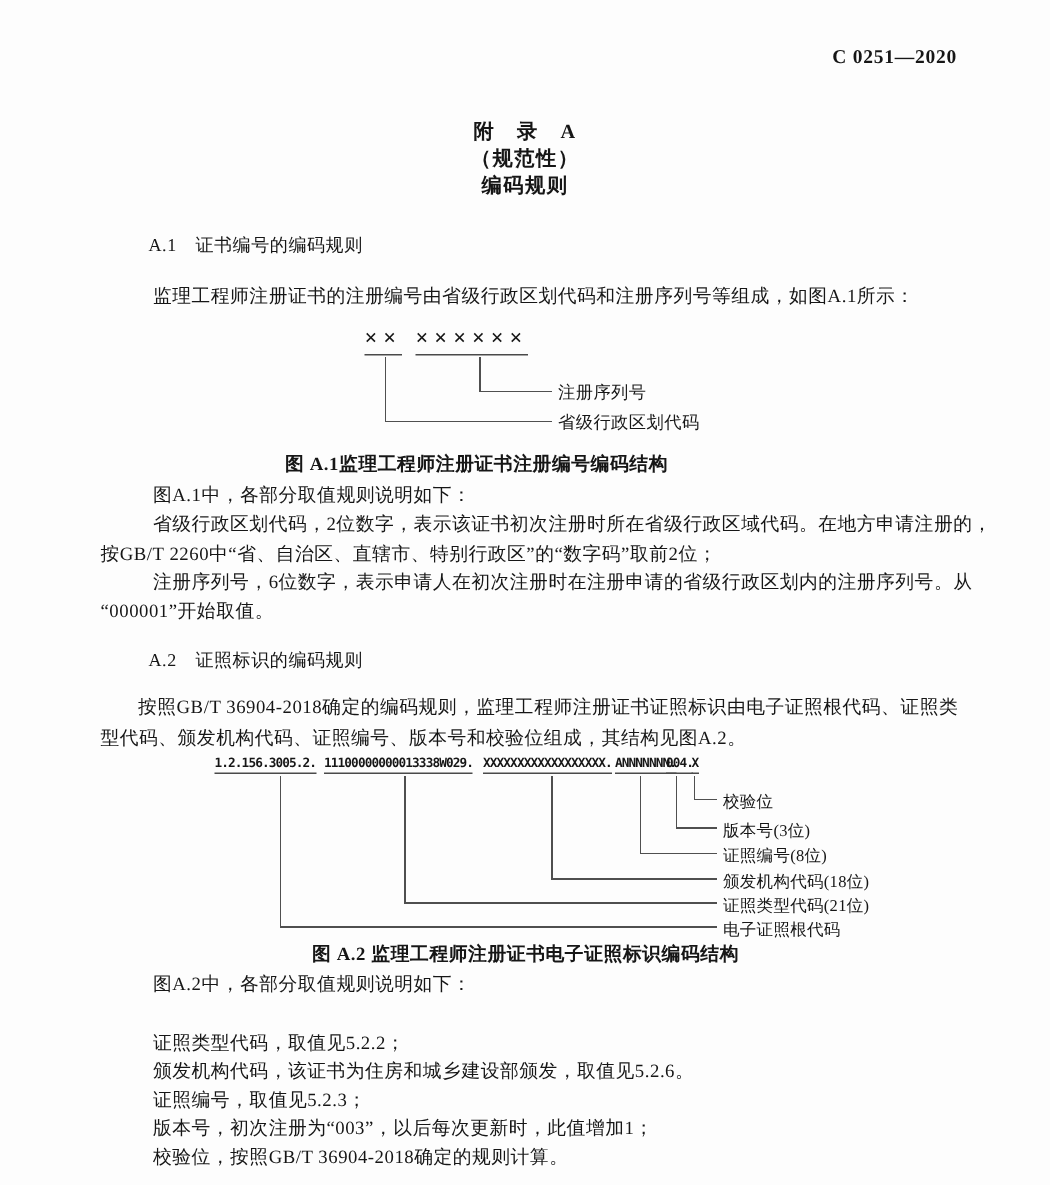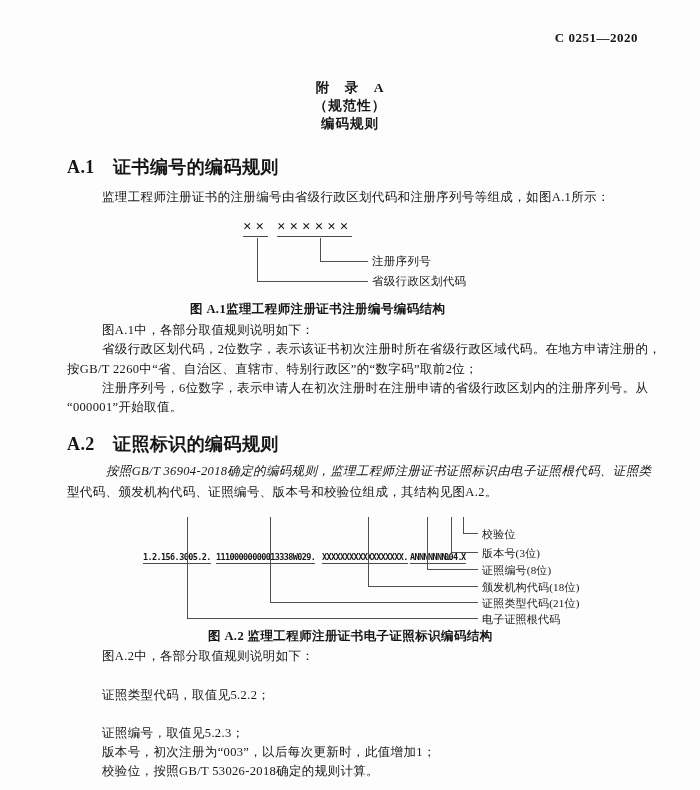--- a/index.html
+++ b/index.html
@@ -9,31 +9,31 @@
     width:700px; height:790px;
     margin:0 auto;
     background:#fdfdfd;
     color:#161616;
     font-family:"Liberation Serif","DejaVu Serif",serif;
     overflow:hidden;
   }
   .abs { position:absolute; white-space:nowrap; }
   .hdr { font-size:13px; font-weight:bold; letter-spacing:0.5px; }
   .title { left:0; right:0; text-align:center; font-weight:bold; font-size:13.5px; letter-spacing:1px; }
-  .sect { font-weight:bold; font-size:18px; letter-spacing:0.4px; }
+  .sect { font-weight:normal; font-size:12px; letter-spacing:0.4px;margin-left:32px; }
   .bl { font-size:12.5px; letter-spacing:0.35px; }
   .cap { font-weight:bold; font-size:12.5px; letter-spacing:0.4px; }
   .xgrp {
     font-size:15px; letter-spacing:4px; font-weight:bold;
     border-bottom:1.5px solid #4a4a4a; padding-bottom:2px; line-height:1;
   }
   .seg {
     font-family:"DejaVu Sans Mono","Liberation Mono",monospace;
     font-size:8.5px; letter-spacing:-0.6px; font-weight:bold;
-    border-bottom:1px solid #4a4a4a; padding-bottom:1px; line-height:1.2;margin-top:48px;
+    border-bottom:1px solid #4a4a4a; padding-bottom:1px; line-height:1.2;
   }
   .flabel { font-size:11.5px; letter-spacing:0.3px; }
   .flabel2 { font-size:11px; letter-spacing:0.2px; }
   svg.lines { position:absolute; left:0; overflow:visible; }
   svg.lines path { stroke:#4f4f4f; stroke-width:1; fill:none; shape-rendering:crispEdges; }
 </style>
 </head>
 <body>
 
 <div class="page">
@@ -62,21 +62,21 @@
   <div class="abs cap" style="left:190px; top:301px;">图 A.1监理工程师注册证书注册编号编码结构</div>
 
   <div class="abs bl" style="left:102px; top:322px;">图A.1中，各部分取值规则说明如下：</div>
   <div class="abs bl" style="left:102px; top:341px;">省级行政区划代码，2位数字，表示该证书初次注册时所在省级行政区域代码。在地方申请注册的，</div>
   <div class="abs bl" style="left:67px;  top:361px;">按GB/T 2260中“省、自治区、直辖市、特别行政区”的“数字码”取前2位；</div>
   <div class="abs bl" style="left:102px; top:380px;text-align:center;">注册序列号，6位数字，表示申请人在初次注册时在注册申请的省级行政区划内的注册序列号。从</div>
   <div class="abs bl" style="left:67px;  top:399px;">“000001”开始取值。</div>
 
   <div class="abs sect" style="left:67px; top:432px;">A.2　证照标识的编码规则</div>
 
-  <div class="abs bl" style="left:106px; top:463px;font-style:italic;">按照GB/T 36904-2018确定的编码规则，监理工程师注册证书证照标识由电子证照根代码、证照类</div>
+  <div class="abs bl" style="left:92px; top:463px;">按照GB/T 36904-2018确定的编码规则，监理工程师注册证书证照标识由电子证照根代码、证照类</div>
   <div class="abs bl" style="left:67px;  top:484px;">型代码、颁发机构代码、证照编号、版本号和校验位组成，其结构见图A.2。</div>
 
   <div class="abs seg" style="left:143px; top:504px;">1.2.156.3005.2.</div>
   <div class="abs seg" style="left:216px; top:504px;">11100000000013338W029.</div>
   <div class="abs seg" style="left:322px; top:504px;">XXXXXXXXXXXXXXXXXX.</div>
   <div class="abs seg" style="left:410px; top:504px;">ANNNNNNN.</div>
   <div class="abs seg" style="left:444px; top:504px;">004.</div>
   <div class="abs seg" style="left:461px; top:504px;">X</div>
 
   <svg class="lines" style="top:500px;" width="700" height="130">
@@ -92,17 +92,18 @@
   <div class="abs flabel2" style="left:482px; top:546px;">版本号(3位)</div>
   <div class="abs flabel2" style="left:482px; top:563px;">证照编号(8位)</div>
   <div class="abs flabel2" style="left:482px; top:580px;">颁发机构代码(18位)</div>
   <div class="abs flabel2" style="left:482px; top:596px;">证照类型代码(21位)</div>
   <div class="abs flabel2" style="left:482px; top:612px;">电子证照根代码</div>
 
   <div class="abs cap" style="left:208px; top:628px;">图 A.2 监理工程师注册证书电子证照标识编码结构</div>
 
   <div class="abs bl" style="left:102px; top:648px;">图A.2中，各部分取值规则说明如下：</div>
   <div class="abs bl" style="left:102px; top:687px;">证照类型代码，取值见5.2.2；</div>
+  <div class="abs bl" style="left:102px; top:706px;">颁发机构代码，该证书为住房和城乡建设部颁发，取值见5.2.6。</div>
   <div class="abs bl" style="left:102px; top:725px;">证照编号，取值见5.2.3；</div>
   <div class="abs bl" style="left:102px; top:744px;">版本号，初次注册为“003”，以后每次更新时，此值增加1；</div>
-  <div class="abs bl" style="left:102px; top:763px;">校验位，按照GB/T 53026-2018确定的规则计算。</div>
+  <div class="abs bl" style="left:102px; top:763px;">校验位，按照GB/T 36904-2018确定的规则计算。</div>
 
 </div>
 
 </body></html>

